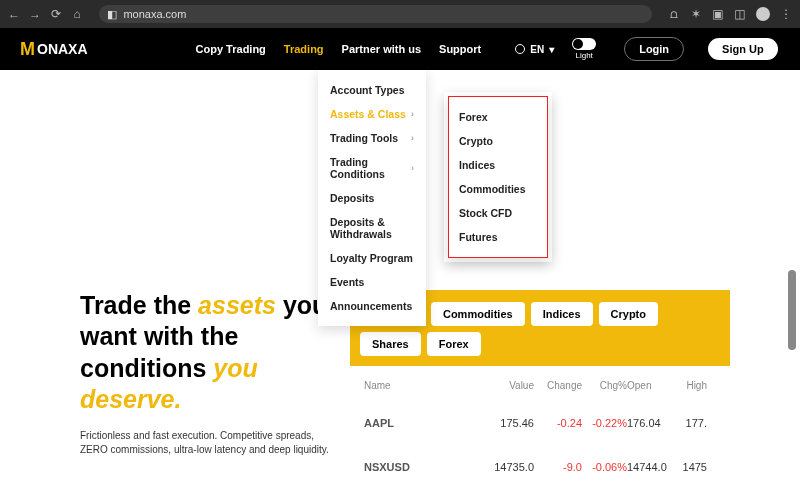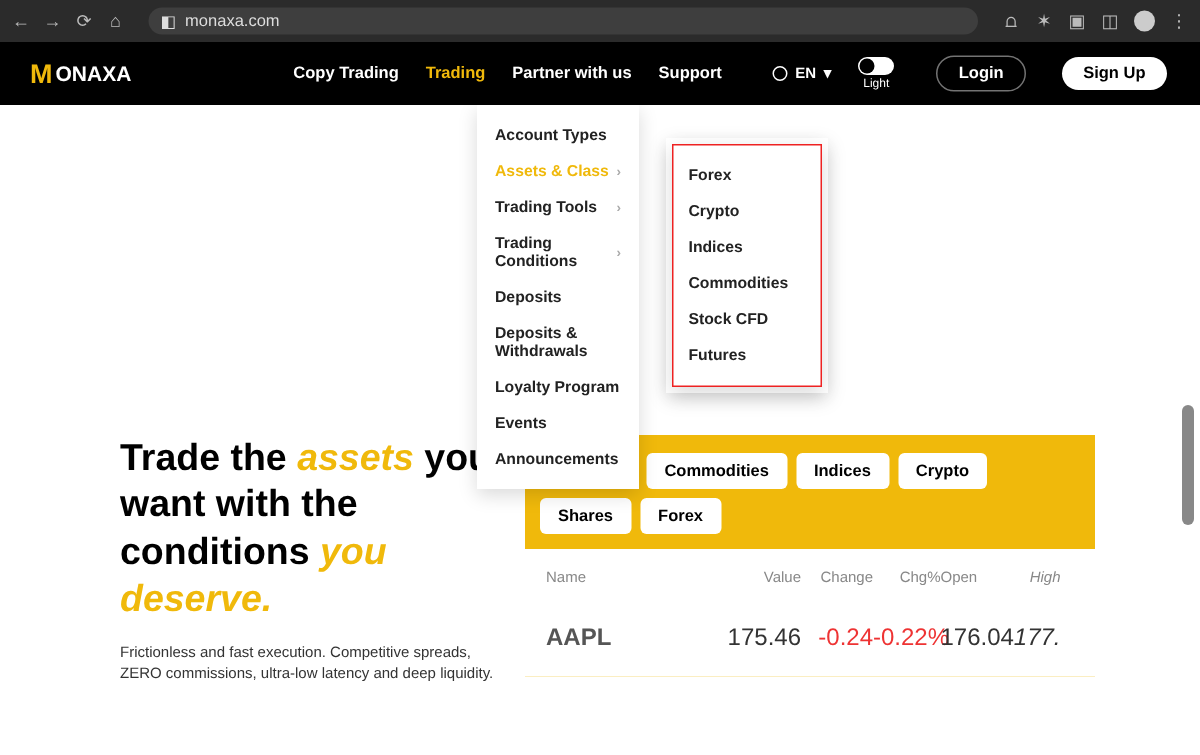--- a/index.html
+++ b/index.html
@@ -46,22 +46,22 @@
 .hero h1 .gold { color:#f0b90b;font-style:italic; }
 .hero p { margin-top:14px; font-size:10px; color:#333; line-height:1.35;}
 
 
 .panel { position:absolute; left:350px; top:290px; width:380px; background:#f0b90b; border-radius:4px 0 0 0; padding:12px 0 0 0; }
 .tabs { display:flex; flex-wrap:wrap; gap:6px; padding:0 10px 10px;}
 .tab { background:#fff; color:#000; font-size:11px; font-weight:bold; padding:6px 12px; border-radius:4px; cursor:pointer;}
 .tab.active { background:#fff; }
 .table-wrap { background:#fff; margin:0; padding:14px 14px 0;}
 .thead { display:flex; font-size:10px; color:#888; padding-bottom:10px; border-bottom:0;}
-.col-name{width:115px;} .col-val{width:55px;text-align:right;} .col-chg{width:48px;text-align:right;} .col-chgp{width:45px;text-align:right;} .col-open{width:45px;} .col-high{width:35px;text-align:right;font-style:italic;}
-.trow { display:flex; font-size:16px; color:#333; padding:16px 0; }
+.col-name{width:115px;} .col-val{width:55px;text-align:right;} .col-chg{width:48px;text-align:right;} .col-chgp{width:45px;text-align:right;} .col-open{width:45px;} .col-high{width:35px;text-align:right;}
+.trow { display:flex; font-size:11px; color:#333; padding:16px 0; }
 .trow .col-name { font-weight:bold; color:#555;} .neg{color:#e33;}
 .scroll-ind { position:absolute; right:4px; top:270px; width:8px; height:80px; background:#888; border-radius:4px;}
 </style>
 </head>
 <body>
 
 <div class="chrome">
   <div class="navset">
     <span class="ic">←</span>
     <span class="ic">→</span>
@@ -176,16 +176,24 @@
       <span class="col-high">High</span>
     </div>
     <div class="trow">
       <span class="col-name">AAPL</span>
       <span class="col-val">175.46</span>
       <span class="col-chg neg">-0.24</span>
       <span class="col-chgp neg">-0.22%</span>
       <span class="col-open">176.04</span>
       <span class="col-high">177.</span>
     </div>
+    <div class="trow">
+      <span class="col-name">NSXUSD</span>
+      <span class="col-val">14735.0</span>
+      <span class="col-chg neg">-9.0</span>
+      <span class="col-chgp neg">-0.06%</span>
+      <span class="col-open">14744.0</span>
+      <span class="col-high">1475</span>
+    </div>
   </div>
 </div>
 
 <div class="scroll-ind"></div>
 
 </body></html>

